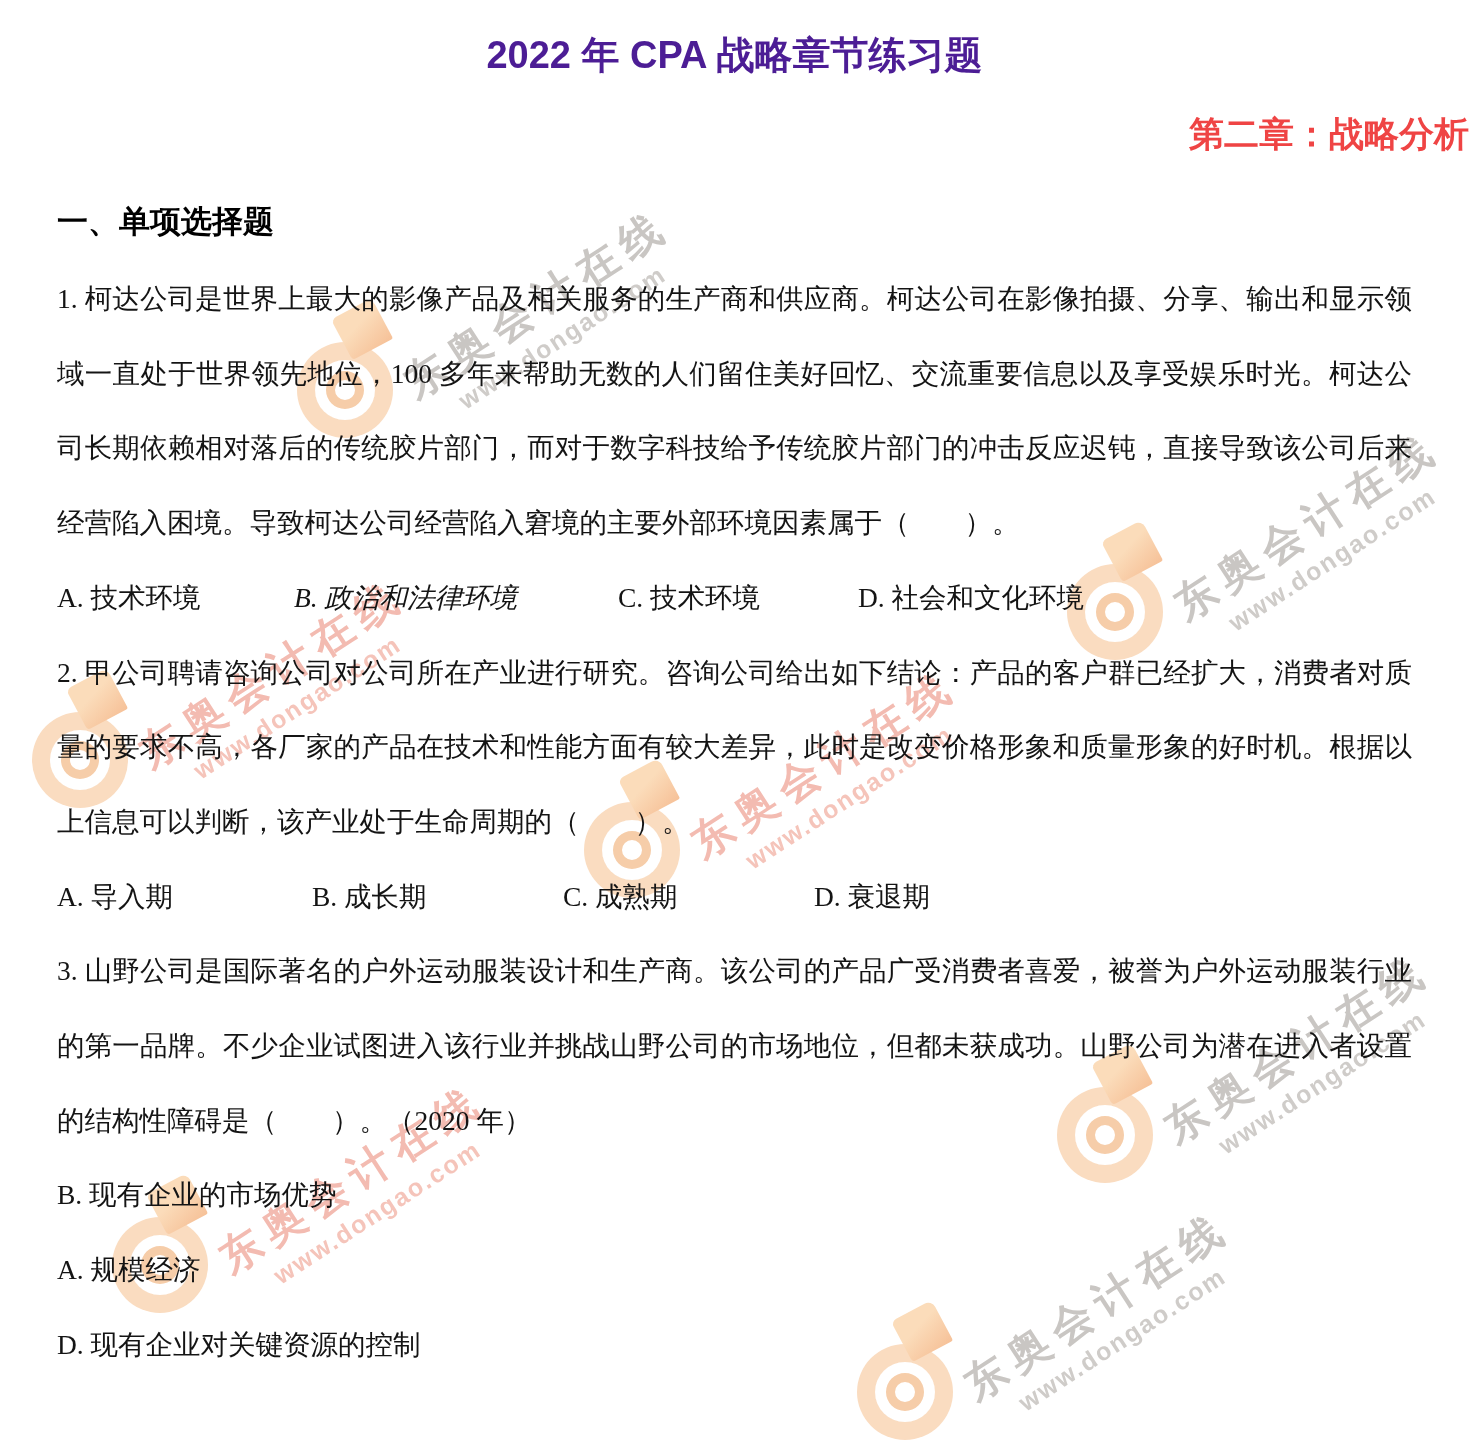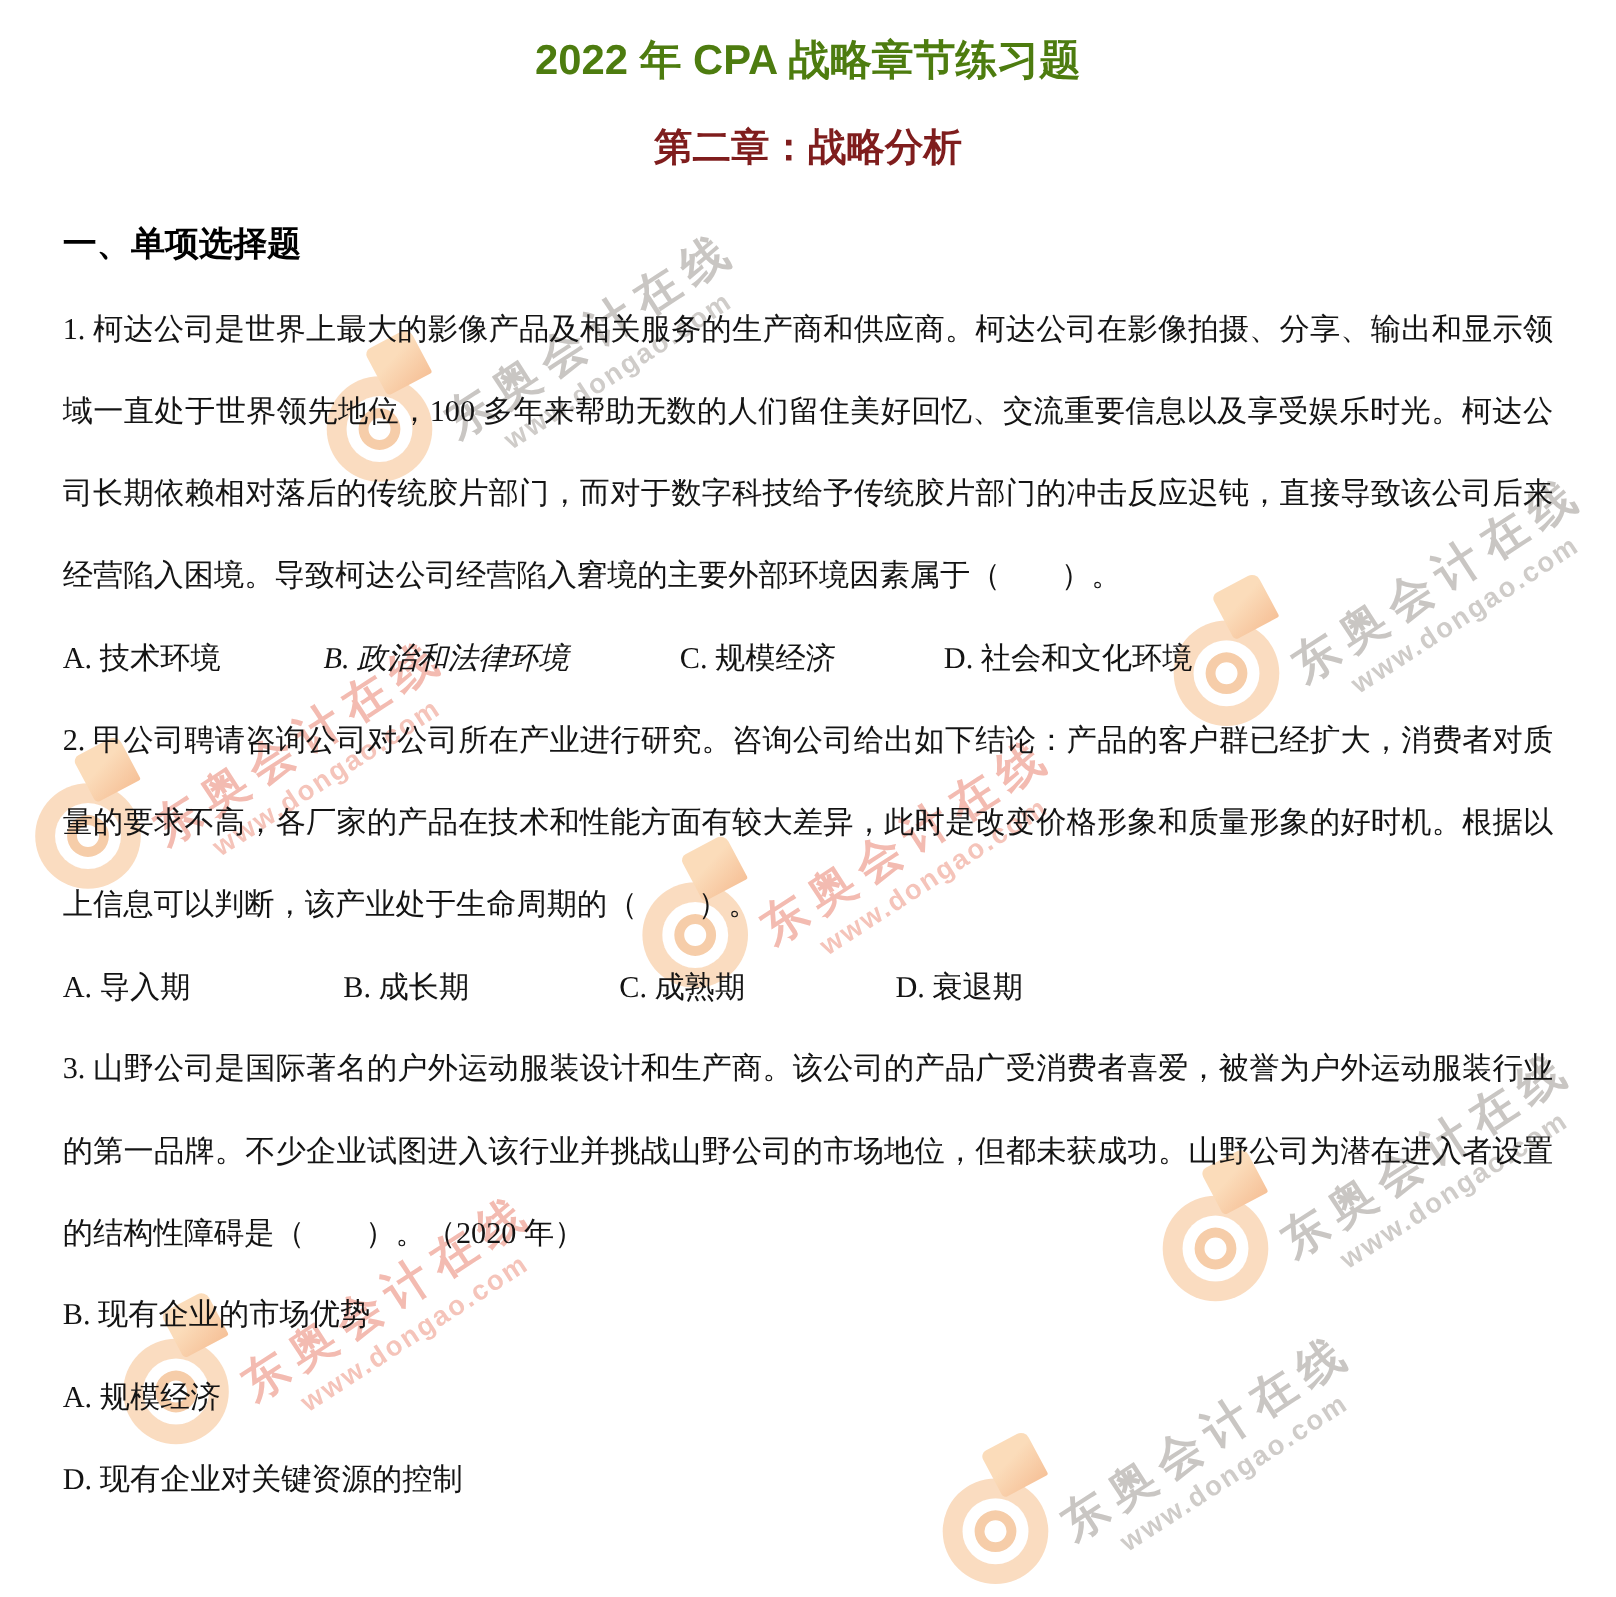--- a/index.html
+++ b/index.html
@@ -33,25 +33,25 @@
   .wm-url   { font-size:25px; letter-spacing:2px; margin:8px 0 0 36px; line-height:1; }
   .wm.gray .wm-brand { color:#c9c6c3; }
   .wm.gray .wm-url   { color:#cfccc9; }
   .wm.pink .wm-brand { color:#f3bbb1; }
   .wm.pink .wm-url   { color:#f5c4ba; }
 
   
   .content { position:relative; z-index:2; }
   .doc-title {
     margin:33px 0 0; text-align:center;
-    font:700 38px/44px "Liberation Sans", sans-serif; color:#4d7c0f;
+    font:700 38px/44px "Liberation Sans", sans-serif; color:#4c1d95;
   }
   .doc-subtitle {
-    margin:37px 0 0; text-align:center;
-    font:700 35px/40px "Liberation Sans", sans-serif; color:#7f1d1d;
+    margin:37px 0 0; text-align:right;
+    font:700 35px/40px "Liberation Sans", sans-serif; color:#ef4444;
   }
   .section-heading {
     margin:49px 57px 0;
     font:700 31px/37px "Liberation Sans", sans-serif; color:#000;
   }
   .questions {
     margin:22px 57px 0; width:1355px;
     font-size:27.5px; line-height:74.7px;
   }
   .stem { text-align:justify; text-justify:inter-ideograph; }
@@ -120,21 +120,21 @@
       </div>
     </div>
   </div>
 
   <div class="content">
     <h1 class="doc-title">2022 年 CPA 战略章节练习题</h1>
     <h2 class="doc-subtitle">第二章：战略分析</h2>
     <h3 class="section-heading">一、单项选择题</h3>
     <div class="questions">
         <div class="stem">1. 柯达公司是世界上最大的影像产品及相关服务的生产商和供应商。柯达公司在影像拍摄、分享、输出和显示领域一直处于世界领先地位，100 多年来帮助无数的人们留住美好回忆、交流重要信息以及享受娱乐时光。柯达公司长期依赖相对落后的传统胶片部门，而对于数字科技给予传统胶片部门的冲击反应迟钝，直接导致该公司后来经营陷入困境。导致柯达公司经营陷入窘境的主要外部环境因素属于（　　）。</div>
-        <div class="options-row q1"><span>A. 技术环境</span><span>B. 政治和法律环境</span><span>C. 规模经济</span><span>D. 社会和文化环境</span></div>
+        <div class="options-row q1"><span>A. 技术环境</span><span>B. 政治和法律环境</span><span>C. 技术环境</span><span>D. 社会和文化环境</span></div>
         <div class="stem">2. 甲公司聘请咨询公司对公司所在产业进行研究。咨询公司给出如下结论：产品的客户群已经扩大，消费者对质量的要求不高，各厂家的产品在技术和性能方面有较大差异，此时是改变价格形象和质量形象的好时机。根据以上信息可以判断，该产业处于生命周期的（　　）。</div>
         <div class="options-row q2"><span>A. 导入期</span><span>B. 成长期</span><span>C. 成熟期</span><span>D. 衰退期</span></div>
         <div class="stem">3. 山野公司是国际著名的户外运动服装设计和生产商。该公司的产品广受消费者喜爱，被誉为户外运动服装行业的第一品牌。不少企业试图进入该行业并挑战山野公司的市场地位，但都未获成功。山野公司为潜在进入者设置的结构性障碍是（　　）。（2020 年）</div>
         <div class="option-line">B. 现有企业的市场优势</div>
         <div class="option-line">A. 规模经济</div>
         <div class="option-line">D. 现有企业对关键资源的控制</div>
       </div>
   </div>
 
 </div>

